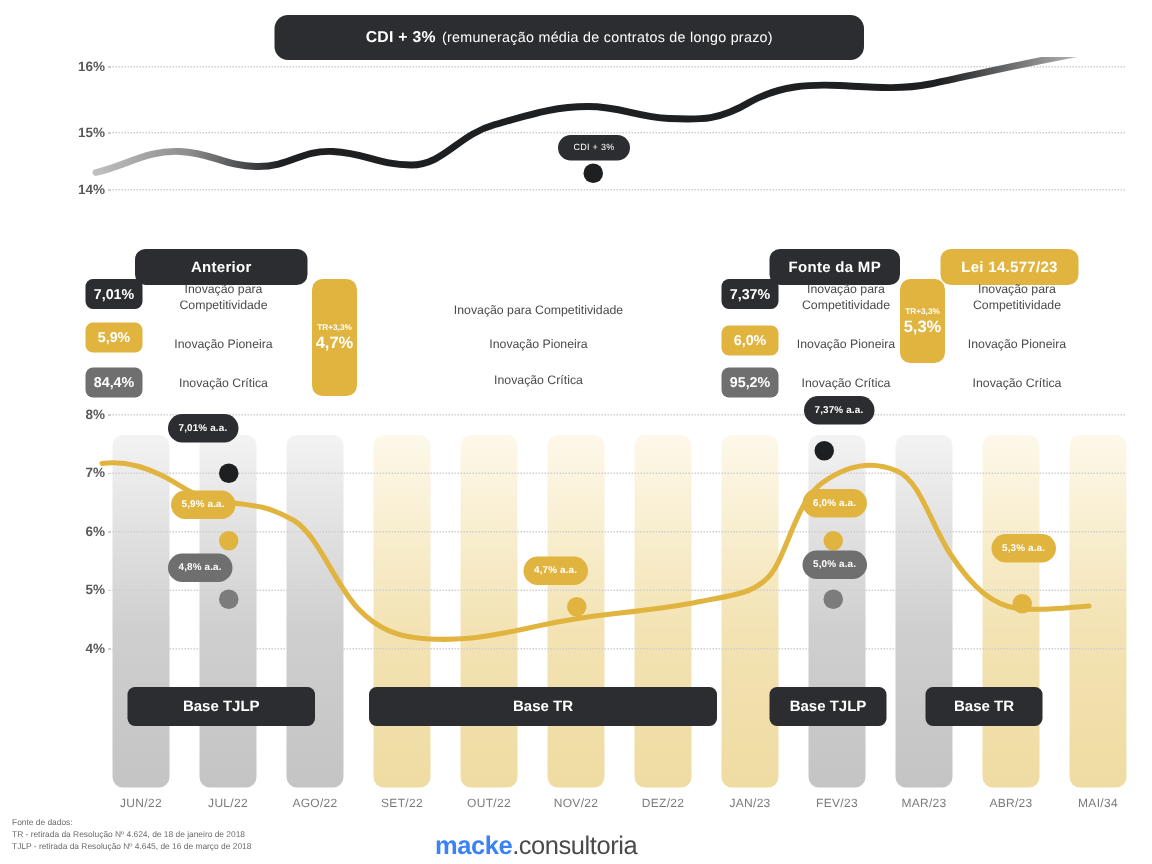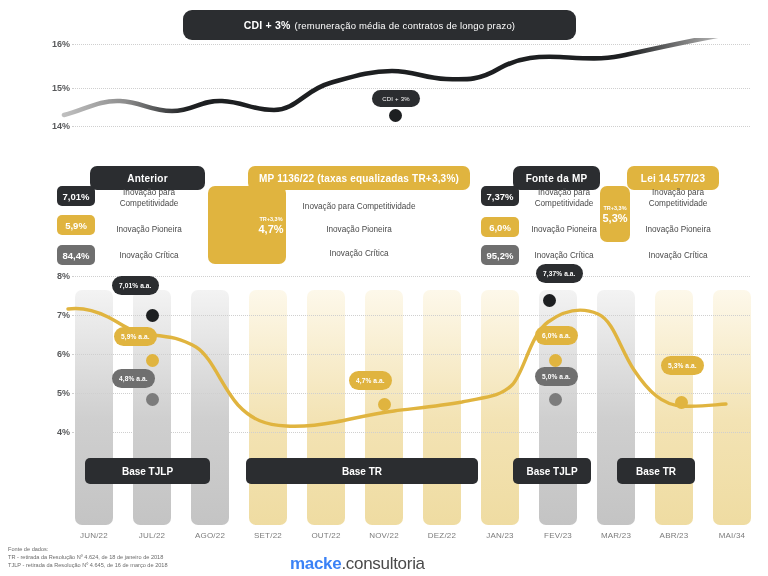--- a/index.html
+++ b/index.html
@@ -146,23 +146,22 @@
   <div class="pill dark card-header" style="left:90px;top:166px;width:115px;">Anterior</div>
 
   <div class="pill dark val-badge" style="left:57px;top:186px;">7,01%</div>
   <div class="pill gold val-badge" style="left:57px;top:215px;">5,9%</div>
   <div class="pill grey val-badge" style="left:57px;top:245px;">84,4%</div>
 
   <div class="leg-row" style="left:104px;top:187px;width:90px;text-align:center;">Inovação para Competitividade</div>
   <div class="leg-row" style="left:104px;top:224px;width:90px;text-align:center;">Inovação Pioneira</div>
   <div class="leg-row" style="left:104px;top:250px;width:90px;text-align:center;">Inovação Crítica</div>
 
-  <div class="pill gold card-header" style="left:248px;top:166px;width:222px;">MP 1136/22 (taxas equalizadas TR+3,3%)</div>
-
-  <div class="tr-bar" style="left:208px;top:186px;height:78px;padding-left:48px;">
+
+  <div class="tr-bar" style="left:208px;top:186px;height:78px;">
     <span class="small">TR+3,3%</span>
     <span class="big">4,7%</span>
   </div>
 
   <div class="leg-row" style="left:250px;top:201px;width:218px;text-align:center;">Inovação para Competitividade</div>
   <div class="leg-row" style="left:250px;top:224px;width:218px;text-align:center;">Inovação Pioneira</div>
   <div class="leg-row" style="left:250px;top:248px;width:218px;text-align:center;">Inovação Crítica</div>
 
   <div class="pill dark card-header" style="left:513px;top:166px;width:87px;">Fonte da MP</div>
 

